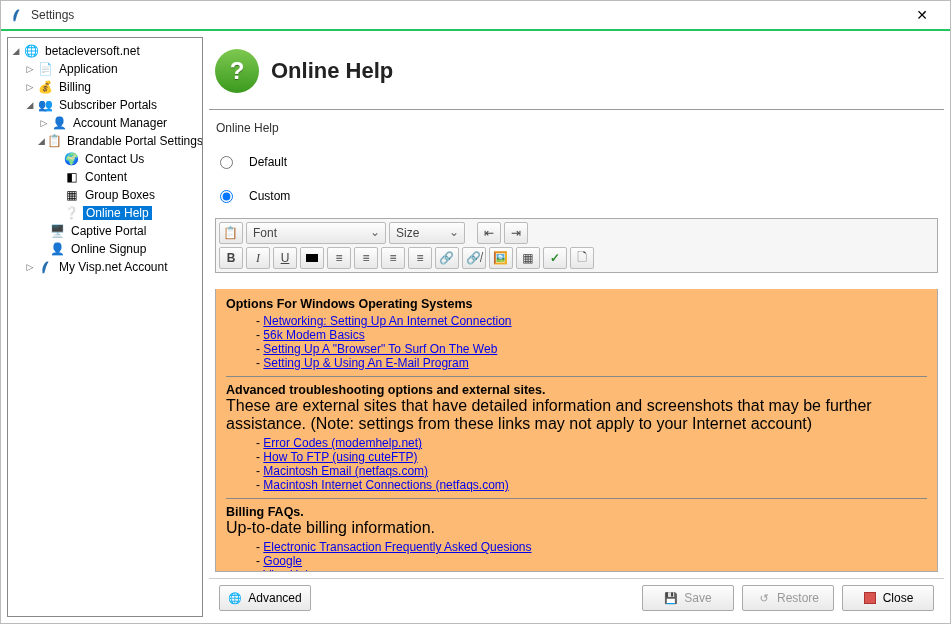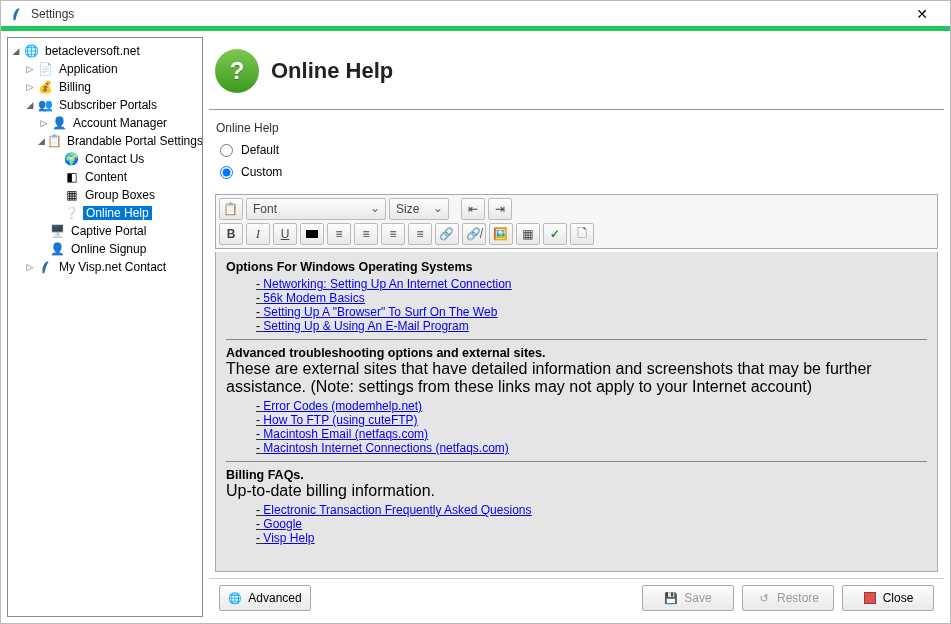--- a/index.html
+++ b/index.html
@@ -12,21 +12,21 @@
   overflow: hidden;
   border: 1px solid #bbb;
   display: flex;
   flex-direction: column;
 }
 .titlebar {
   height: 30px;
   display: flex;
   align-items: center;
   padding: 0 8px;
-  border-bottom: 5px solid #22c55e;
+  border-bottom: 2px solid #22c55e;
 }
 .titlebar .app-icon { width:16px; height:16px; margin-right:6px; display:flex; align-items:center; justify-content:center; }
 .titlebar .title { flex:1; font-size:12px; color:#333; }
 .titlebar .close { width:40px; height:28px; display:flex; align-items:center; justify-content:center; font-size:14px; cursor:pointer; }
 
 .body-area { flex:1; display:flex; padding:6px; gap:6px; min-height:0; }
 .tree-panel {
   width: 196px;
   border: 1px solid #888;
   background:#fff;
@@ -43,21 +43,21 @@
 .header-block {
   display:flex; align-items:center; gap:12px; padding:12px 6px 16px 6px;
   border-bottom:1px solid #999;
 }
 .header-block .big-icon { width:44px; height:44px; border-radius:50%; background:linear-gradient(#7ec850,#3a9a1e); display:flex; align-items:center; justify-content:center; position:relative; }
 .header-block .big-icon::after { content:"?"; color:#fff; font-weight:bold; font-size:24px; text-shadow:0 1px 1px rgba(0,0,0,.4); }
 .header-block h1 { font-size:22px; font-weight:bold; color:#222; }
 
 .fieldset { border:1px solid transparent; margin:10px 4px 6px 4px; position:relative; }
 .fieldset .legend { position:relative; top:0; color:#333; font-size:12px; padding:0 2px; margin-bottom:4px; display:block; }
-.radio-row { display:flex; align-items:center; gap:8px; margin:8px 0 4px 6px; }
+.radio-row { display:flex; align-items:center; gap:16px; margin:20px 0 4px 6px; }
 .radio-row input { margin:0; }
 .toolbar {
   border:1px solid #aaa; margin:4px 6px 0 6px; padding:3px;
   display:flex; flex-direction:column; gap:3px; background:#f6f6f6;
 }
 .tb-row { display:flex; gap:3px; align-items:center; }
 .tb-btn {
   width:24px; height:22px; border:1px solid #bbb; background:linear-gradient(#fdfdfd,#e8e8e8);
   display:flex; align-items:center; justify-content:center; font-size:12px; cursor:pointer;
   border-radius:2px; color:#444;
@@ -65,30 +65,30 @@
 .tb-btn.bold { font-weight:bold; }
 .tb-btn.italic { font-style:italic; font-family:Georgia,serif; }
 .tb-btn.underline { text-decoration:underline; }
 .tb-select {
   height:22px; border:1px solid #bbb; background:linear-gradient(#fdfdfd,#e8e8e8);
   display:flex; align-items:center; padding:0 18px 0 6px; position:relative; font-size:12px;
   border-radius:2px; cursor:pointer; color:#444;
 }
 .tb-select::after { content:"⌄"; position:absolute; right:5px; top:2px; color:#666; }
 .tb-select.font { width:140px; }
-.tb-select.size { width:60px; }
+.tb-select.size { width:76px; }
 
 .editor {
-  border:1px solid #aaa; border-top:none; margin:3px 6px 6px 6px; flex:1;
-  padding:8px 10px; overflow:auto; background:#e5e5e5; 
+  border:1px solid #aaa; border-top:none; margin:16px 6px 6px 6px; flex:1;
+  padding:8px 10px; overflow:auto; background:#fdba74; 
 }
 .editor .section-title { font-weight:bold; font-size:12.5px; }
 .editor .subtitle { font-size:16px; }
 .editor ul { list-style:none; padding-left:30px; margin:3px 0 6px 0; }
-.editor li { font-size:12px; color:#333;text-decoration:underline; }
+.editor li { font-size:12px; color:#333; }
 .editor li::before { content:"- "; color:#000; }
 .editor a { color:#0000ee; text-decoration:underline; cursor:pointer; }
 .editor hr { border:none; border-top:1px solid #888; margin:6px 0; }
 
 .footer {
   display:flex; align-items:center; padding:6px 10px; gap:8px;
   border-top:1px solid #ccc;
 }
 .footer .spacer { flex:1; }
 .btn {
@@ -172,21 +172,21 @@
       <span class="icon">👤</span>
       <span class="label">Online Signup</span>
     </div>
     <div class="tree-node" style="padding-left:14px">
       <span class="expander">▷</span>
       <span class="icon">
           <svg class="icon-svg" viewBox="0 0 16 16">
             <path d="M4 15 Q3 8 7 3 Q9 1 11 2 Q9 5 8 8 Q7 12 6 15 Z" fill="#2a6fb0"></path>
           </svg>
         </span>
-      <span class="label">My Visp.net Contact</span>
+      <span class="label">My Visp.net Account</span>
     </div>
   </div>
 
   <div class="main-panel">
     <div class="header-block">
       <div class="big-icon"></div>
       <h1>Online Help</h1>
     </div>
 
     <div class="fieldset">

